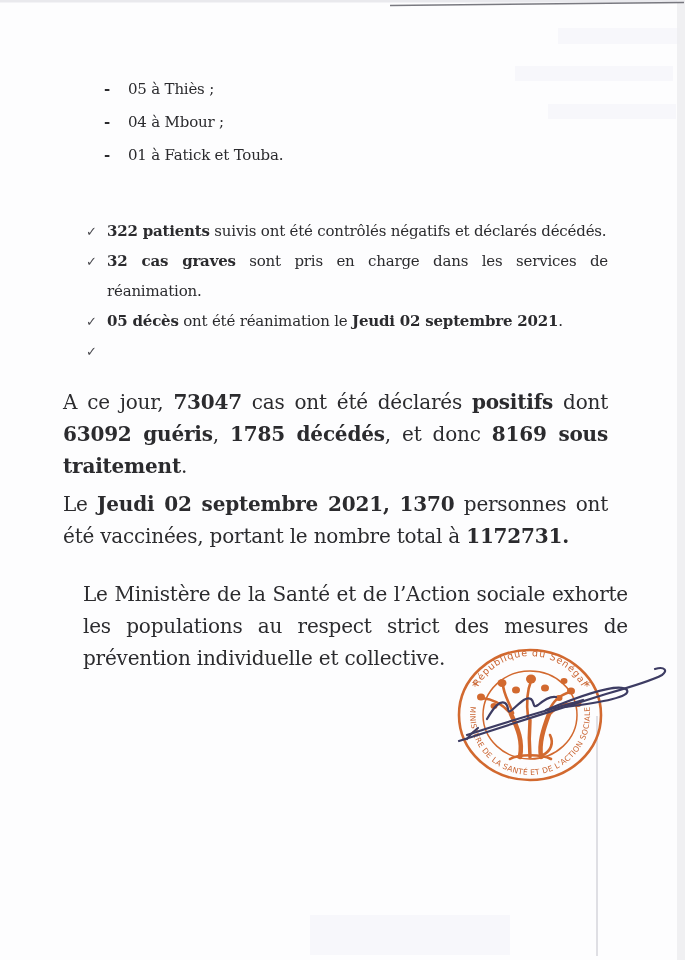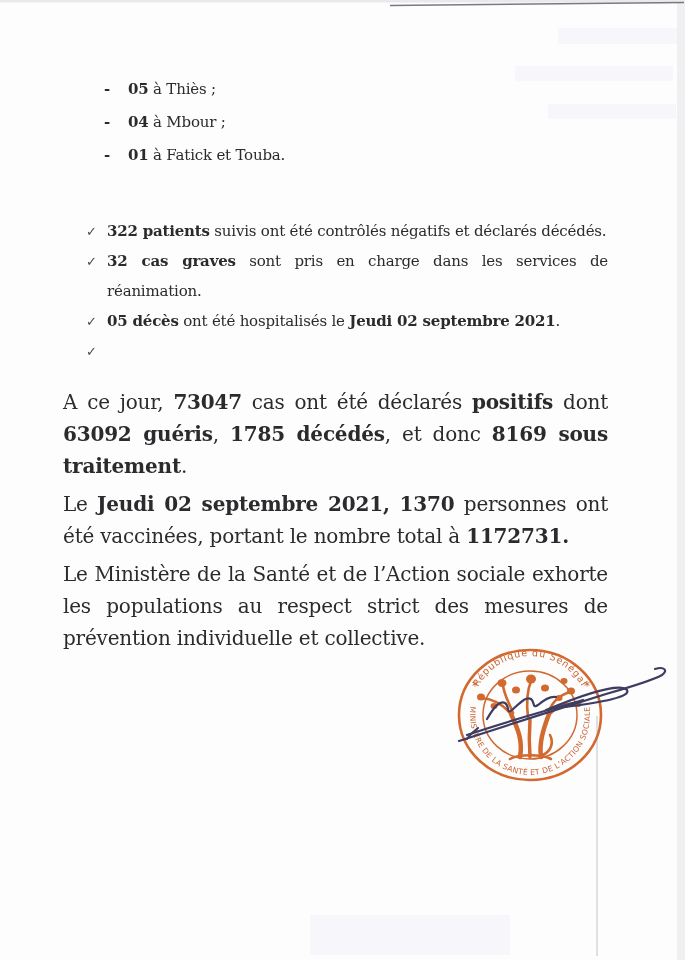--- a/index.html
+++ b/index.html
@@ -10,41 +10,41 @@
   }
   
   .patch { position:absolute; background:#f3f3f7; opacity:.55; pointer-events:none; }
 
   .dash-list {
     position:absolute; left:104px; top:73px; margin:0; padding:0; list-style:none;
     font-size:15px; letter-spacing:-0.2px;
   }
   .dash-list li { line-height:33px; }
   .dash-list .dash { display:inline-block; width:24px; font-weight:700; }
-  .dash-list .num  { font-weight:700; }
+  .dash-list .num  { font-weight:400; }
 
   .check-list {
     position:absolute; left:86px; top:216px; width:522px; margin:0; padding:0; list-style:none;
     font-size:15px; letter-spacing:-0.2px;
   }
   .check-list li { position:relative; padding-left:21px; line-height:30px; }
   .check-list li.justified { text-align:justify; }
   .check-list .check {
     position:absolute; left:0; top:1px;
     font-family:"DejaVu Sans", sans-serif; font-size:13px; color:#4a4a50;
   }
 
   .para {
     position:absolute; left:63px; width:545px; margin:0;
     font-size:20px; letter-spacing:-0.2px; line-height:32px; text-align:justify;
   }
   .para b { font-weight:700; }
   #para-cases   { top:386px; }
   #para-vaccine { top:472px;margin-top:16px; }
-  #para-closing { top:558px; }
+  #para-closing { top:578px;margin-left:20px; }
 
   .overlay { position:absolute; left:0; top:0; pointer-events:none; }
 
   .stamp-arc-text {
     font-family:"DejaVu Sans", sans-serif;
     fill:#c96330;
   }
 </style>
 </head>
 <body>
@@ -69,21 +69,21 @@
   </ul>
 
   <ul class="check-list">
     <li>
       <span class="check">✓</span><b>322 patients</b><span> suivis ont été contrôlés négatifs et déclarés décédés.</span>
     </li>
     <li class="justified">
       <span class="check">✓</span><b>32 cas graves</b><span> sont pris en charge dans les services de réanimation.</span>
     </li>
     <li>
-      <span class="check">✓</span><b>05 décès</b><span> ont été hospitalisés le </span><b>Jeudi 02 septembre 2021</b><span>.</span>
+      <span class="check">✓</span><b>05 décès</b><span> ont été réanimation le </span><b>Jeudi 02 septembre 2021</b><span>.</span>
     </li>
     <li>
       <span class="check">✓</span>
     </li>
   </ul>
 
   <p class="para" id="para-cases"><span>A ce jour, </span><b>73047</b><span> cas ont été déclarés </span><b>positifs</b><span> dont </span><b>63092 guéris</b><span>, </span><b>1785 décédés</b><span>, et donc </span><b>8169 sous traitement</b><span>.</span></p>
 
   <p class="para" id="para-vaccine"><span>Le </span><b>Jeudi 02 septembre 2021, 1370</b><span> personnes ont été vaccinées, portant le nombre total à </span><b>1172731.</b></p>
 

